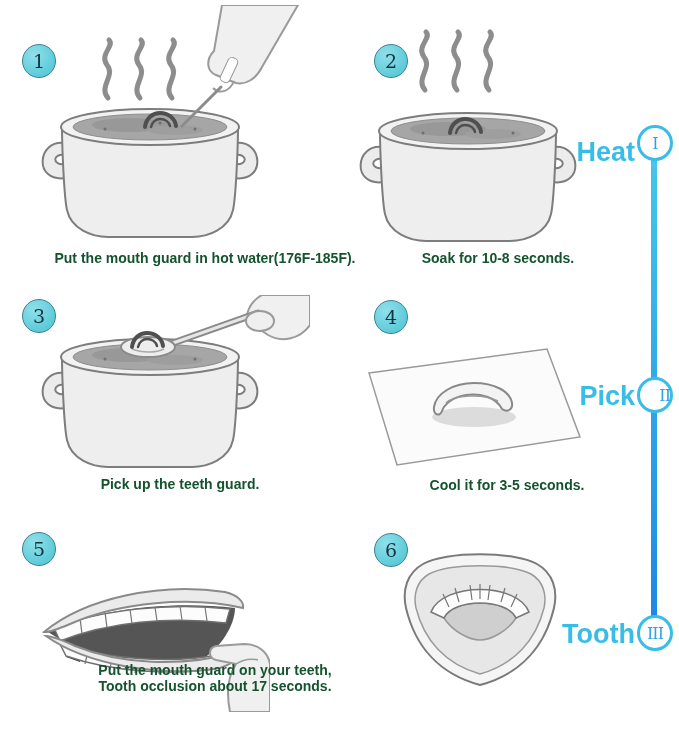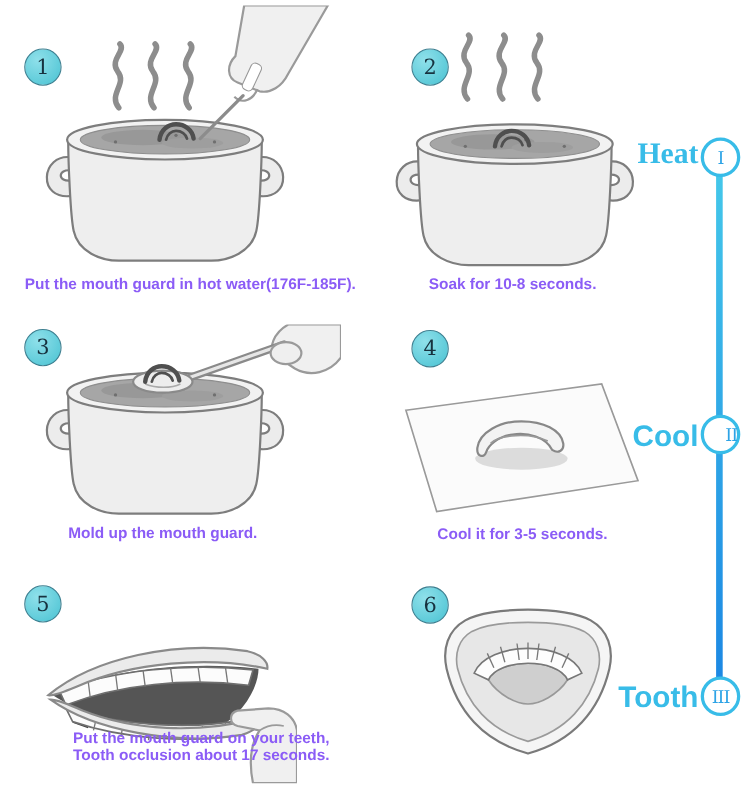--- a/index.html
+++ b/index.html
@@ -4,21 +4,21 @@
 <style>
   html,body{margin:0;padding:0;background:#fff;}
   .page{position:relative;width:679px;height:736px;background:#ffffff;
         font-family:"Liberation Sans",sans-serif;overflow:hidden;}
   .badge{position:absolute;width:32px;height:32px;border-radius:50%;
          background:radial-gradient(circle at 35% 30%, #8fe0ea, #49c2d2);
          border:1px solid #3d7f90;display:flex;align-items:center;justify-content:center;
          font-family:"DejaVu Serif",serif;font-size:19px;color:#17323f;}
   .illus{position:absolute;}
   .caption{position:absolute;text-align:center;font-size:14px;font-weight:bold;
-           color:#8b5cf6;line-height:16px;}
+           color:#14532d;line-height:16px;padding-left:32px;}
   .tl-line{position:absolute;left:651px;top:143px;width:6px;height:490px;
            background:linear-gradient(#45c9ea,#1b86e3);border-radius:3px;}
   .tl-label{position:absolute;width:135px;text-align:right;font-size:27px;
             font-weight:bold;color:#38bce8;}
   .tl-circle{position:absolute;width:30px;height:30px;border-radius:50%;background:#fff;
              border:3px solid #38bce8;display:flex;align-items:center;justify-content:center;
              font-family:"DejaVu Serif",serif;font-size:16px;color:#2da3e6;}
   .tl-circle span{letter-spacing:-1px;}
 </style>
 </head>
@@ -82,21 +82,21 @@
   <svg class="illus" style="left:10px;top:295px;" width="300" height="180" viewBox="0 0 300 180">
     <use href="#pot" transform="translate(25,40)"></use>
     <path d="M252,0 L 300,0 L 300,30 C 290,44 272,48 258,40 L 240,28 C 234,22 238,8 252,0 Z" fill="#f0f0f0" stroke="#9a9a9a" stroke-width="2"></path>
     <line x1="163" y1="48" x2="248" y2="18" stroke="#8a8a8a" stroke-width="7" stroke-linecap="round"></line>
     <line x1="163" y1="48" x2="248" y2="18" stroke="#e6e6e6" stroke-width="3" stroke-linecap="round"></line>
     <ellipse cx="250" cy="26" rx="14" ry="10" fill="#efefef" stroke="#9a9a9a" stroke-width="2"></ellipse>
     <ellipse cx="138" cy="52" rx="27" ry="10" fill="#ededed" stroke="#8a8a8a" stroke-width="2"></ellipse>
     <path d="M122,54 C 132,58 146,58 154,54" fill="none" stroke="#aaaaaa" stroke-width="1.5"></path>
     <use href="#guardTop" transform="translate(122,38)"></use>
   </svg>
-  <div class="caption" style="left:0;top:476px;width:296px;">Mold up the mouth guard.</div>
+  <div class="caption" style="left:0;top:476px;width:296px;">Pick up the teeth guard.</div>
 
   <div class="badge" style="left:374px;top:300px;">
     <span>4</span>
   </div>
   <svg class="illus" style="left:362px;top:345px;" width="225" height="122" viewBox="0 0 225 122">
     <polygon points="7,28 185,4 218,92 35,120" fill="#fbfbfb" stroke="#9a9a9a" stroke-width="1.5"></polygon>
     <ellipse cx="112" cy="72" rx="42" ry="10" fill="#dcdcdc"></ellipse>
     <path d="M72,62 C 74,48 92,38 112,38 C 132,38 148,46 150,58 C 151,64 146,68 140,64 C 134,52 118,48 104,50 C 90,52 82,60 80,66 C 78,72 71,70 72,62 Z" fill="#f3f3f3" stroke="#888888" stroke-width="2"></path>
     <path d="M84,58 C 92,50 120,48 136,56" fill="none" stroke="#999999" stroke-width="1.5"></path>
   </svg>
@@ -150,26 +150,26 @@
       <line x1="75" y1="37" x2="77" y2="52"></line>
         <line x1="85" y1="36" x2="85" y2="51"></line>
       <line x1="95" y1="37" x2="93" y2="52"></line>
         <line x1="110" y1="40" x2="106" y2="54"></line>
       <line x1="122" y1="46" x2="116" y2="59"></line>
     </g>
   </svg>
 
   <div class="tl-line"></div>
 
-  <div class="tl-label" style="left:500px;top:124px;font-family:Liberation Serif, serif;">Heat</div>
+  <div class="tl-label" style="left:500px;top:137px;">Heat</div>
   <div class="tl-circle" style="left:637px;top:125px;">
     <span>I</span>
   </div>
 
-  <div class="tl-label" style="left:500px;top:381px;">Cool</div>
+  <div class="tl-label" style="left:500px;top:381px;">Pick</div>
   <div class="tl-circle" style="left:637px;top:377px;justify-content:flex-end;">
     <span>II</span>
   </div>
 
   <div class="tl-label" style="left:500px;top:619px;">Tooth</div>
   <div class="tl-circle" style="left:637px;top:615px;">
     <span>III</span>
   </div>
 
 </div>

